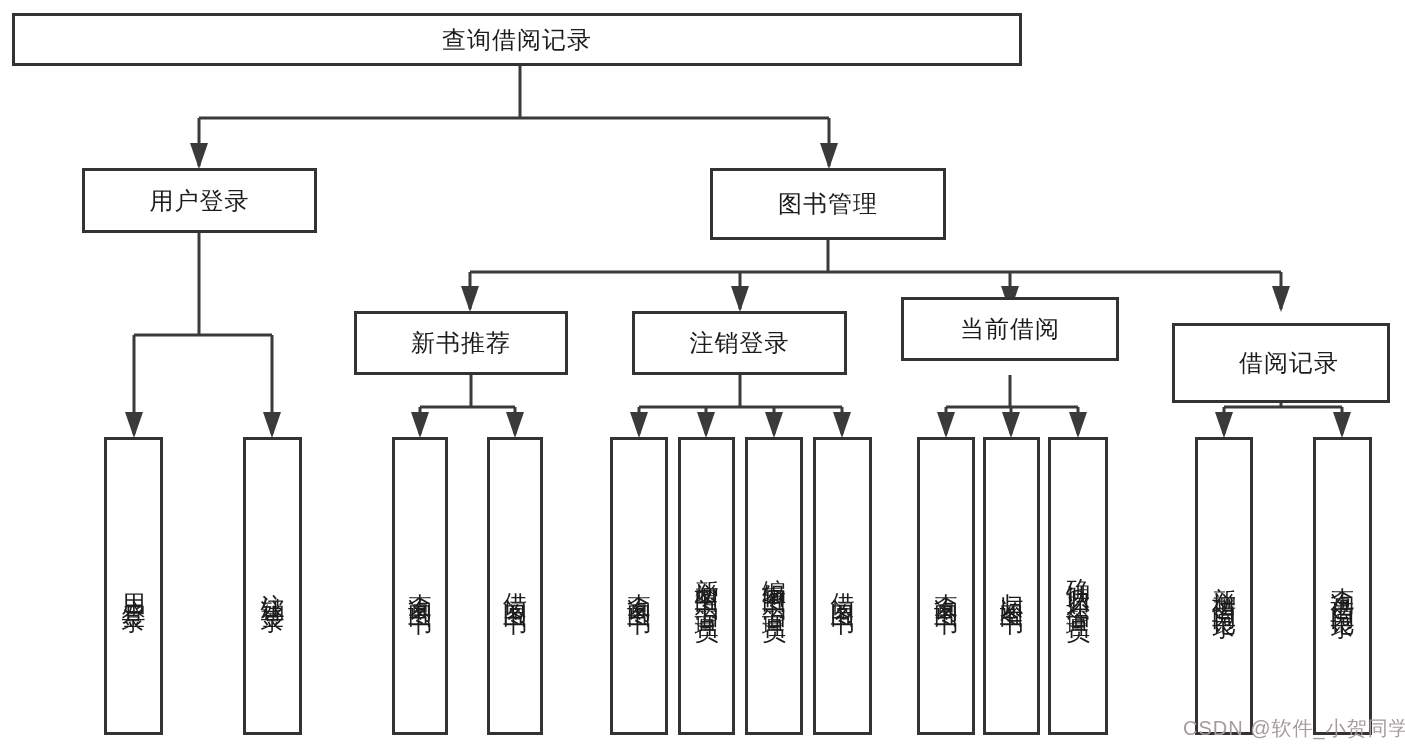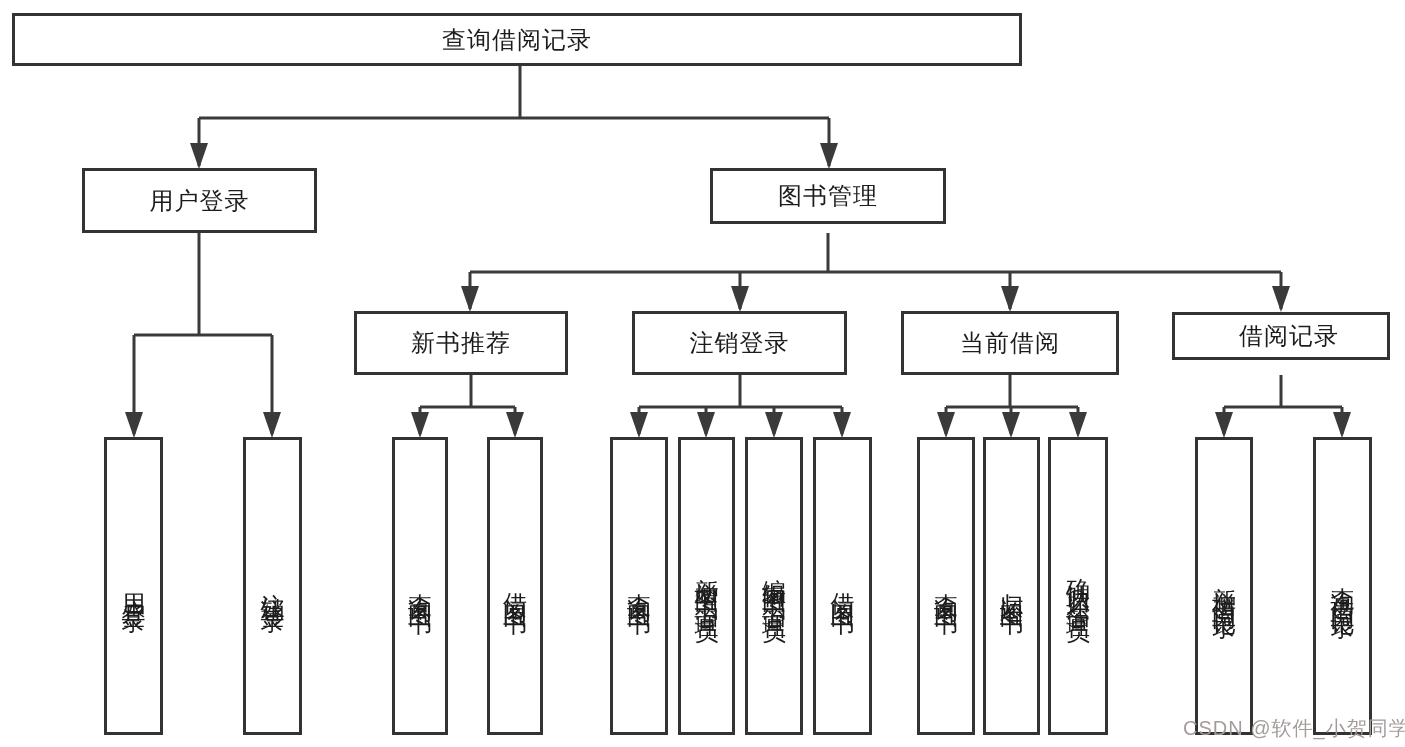--- a/index.html
+++ b/index.html
@@ -105,34 +105,34 @@
     </g>
   </svg>
 
   <div class="node h" style="left:12px; top:13px; width:1010px; height:53px;">
     <span>查询借阅记录</span>
   </div>
 
   <div class="node h" style="left:82px; top:168px; width:235px; height:65px;">
     <span>用户登录</span>
   </div>
-  <div class="node h" style="left:710px; top:168px; width:236px; height:56px;">
+  <div class="node h" style="left:710px; top:168px; width:236px; height:72px;">
     <span>图书管理</span>
   </div>
 
   <div class="node h" style="left:354px; top:311px; width:214px; height:64px;">
     <span>新书推荐</span>
   </div>
   <div class="node h" style="left:632px; top:311px; width:215px; height:64px;">
     <span>注销登录</span>
   </div>
-  <div class="node h" style="left:901px; top:311px; width:218px; height:64px;">
+  <div class="node h" style="left:901px; top:297px; width:218px; height:64px;">
     <span>当前借阅</span>
   </div>
-  <div class="node h" style="left:1172px; top:312px; width:218px; height:48px;padding-left:16px;">
+  <div class="node h" style="left:1172px; top:323px; width:218px; height:80px;padding-left:16px;">
     <span>借阅记录</span>
   </div>
 
   <div class="node v" style="left:104px; top:437px; width:59px; height:298px;">
     <span>用户登录</span>
   </div>
   <div class="node v" style="left:243px; top:437px; width:59px; height:298px;">
     <span>注销登录</span>
   </div>
 

